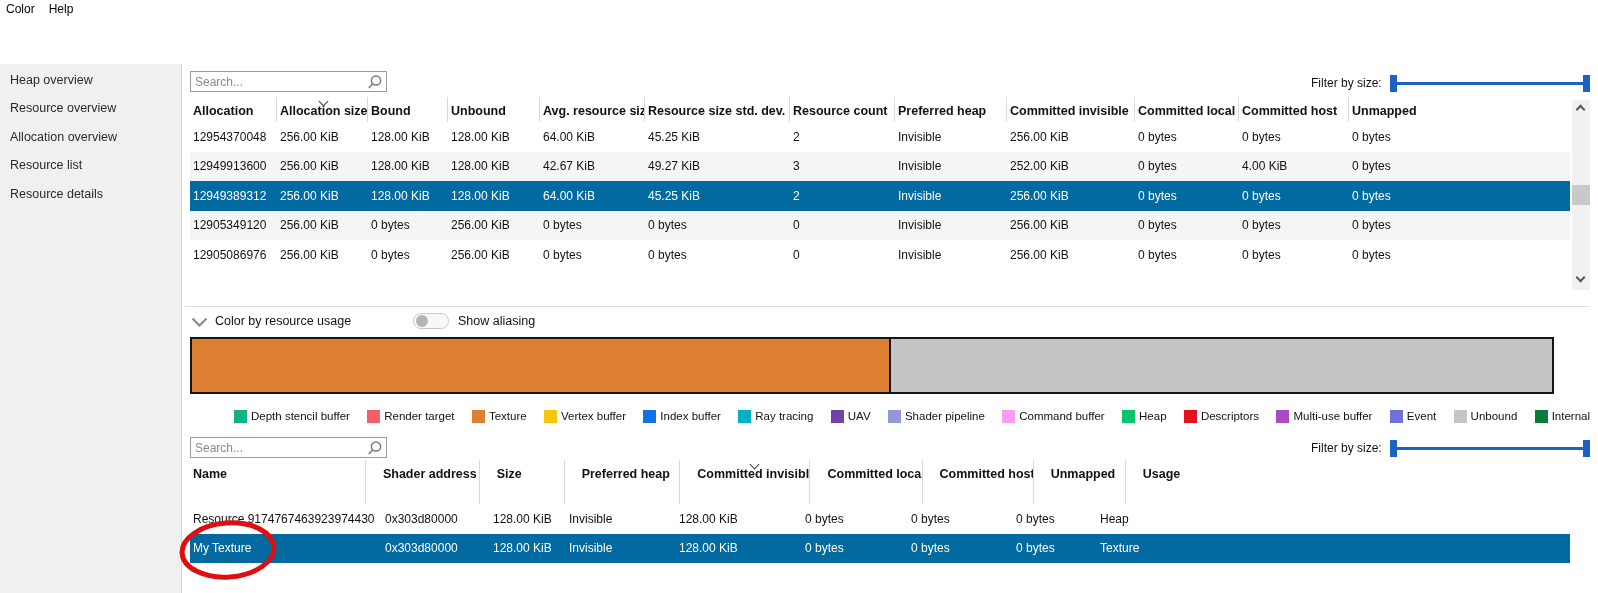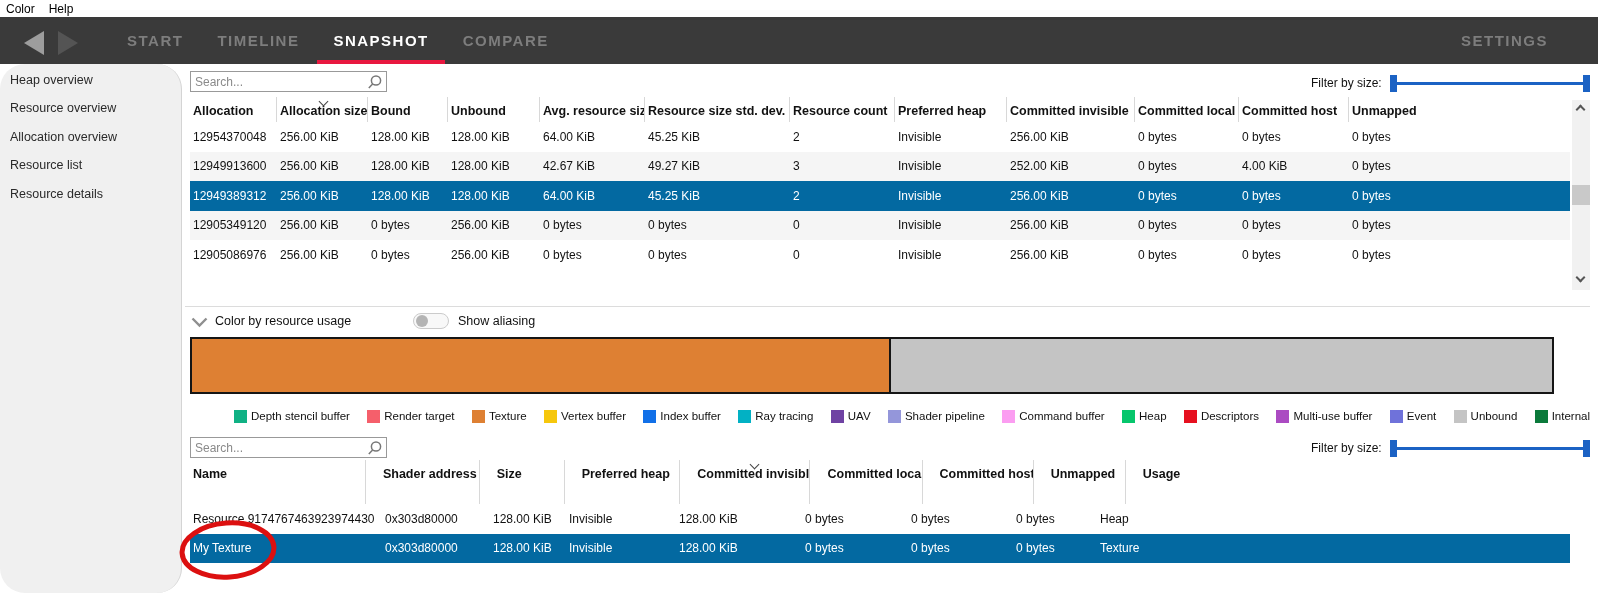--- a/index.html
+++ b/index.html
@@ -21,21 +21,21 @@
   .tabs { position:absolute; left:127px; top:0; height:47px; display:flex; gap:34px; }
   .tab { position:relative; display:inline-block; line-height:47px; font-weight:bold; font-size:15px;
          letter-spacing:1.5px; color:#7d7d7d; cursor:default; }
   .tab.active { color:#ffffff; }
   .tab.active::after { content:''; position:absolute; left:-16px; right:-16px; bottom:0; height:4px; background:#e8173f; }
   .settings-tab { position:absolute; right:50px; top:0; line-height:47px; font-weight:bold; font-size:15px;
                   letter-spacing:1.5px; color:#7d7d7d; }
 
   
   .sidebar { position:absolute; left:0; top:64px; width:182px; height:529px; background:#f0f0f0;
-             border-right:1px solid #d4d4d4; padding-top:2px;border-radius:25px; }
+             border-right:1px solid #d4d4d4; padding-top:2px; }
   .side-item { height:28.4px; line-height:28.4px; padding-left:10px; font-size:12.5px; color:#2a2a2a; cursor:default; }
   .side-item.selected { background:#a2cdee; }
 
   
   .searchbox { position:absolute; width:197px; height:21px; border:1px solid #999; background:#fff; }
   .searchbox input { position:absolute; left:0; top:0; width:172px; height:19px; border:none; outline:none;
                      padding-left:4px; font-family:"Liberation Sans", sans-serif; font-size:12px; color:#333; }
   .searchbox input::placeholder { color:#8a8a8a; }
   .search-icon { position:absolute; right:3px; top:2px; }
 
@@ -105,35 +105,20 @@
 </head>
 <body>
 
 <div class="app">
 
   <div class="menubar">
     <span class="menu-item">Color</span>
     <span class="menu-item">Help</span>
   </div>
 
-  <div class="navbar">
-    <span class="nav-arrow back"></span>
-    <span class="nav-arrow fwd"></span>
-    <div class="tabs">
-
-        <span class="tab idx0">START</span>
-
-        <span class="tab idx1">TIMELINE</span>
-
-        <span class="tab idx2 active">SNAPSHOT</span>
-
-        <span class="tab idx3">COMPARE</span>
-      </div>
-    <span class="settings-tab">SETTINGS</span>
-  </div>
 
   <div class="sidebar">
 
       <div class="side-item idx0">Heap overview</div>
 
       <div class="side-item idx1">Resource overview</div>
 
       <div class="side-item idx2">Allocation overview</div>
 
       <div class="side-item idx3">Resource list</div>

